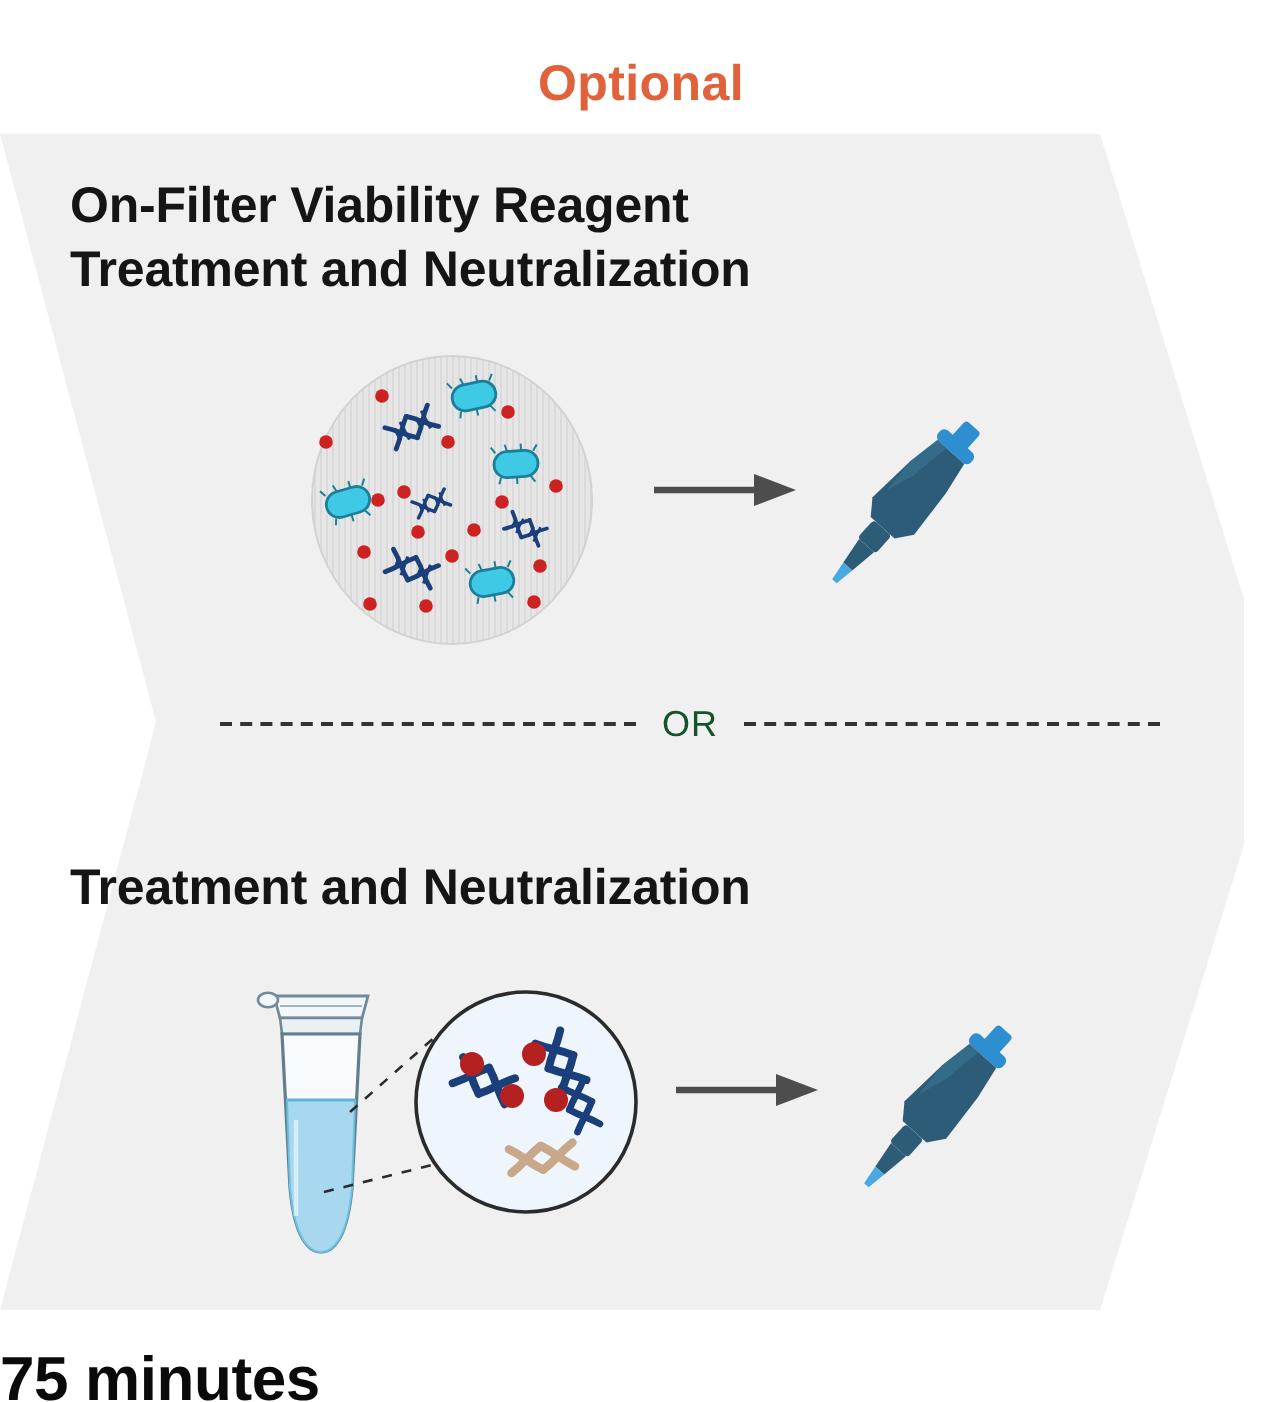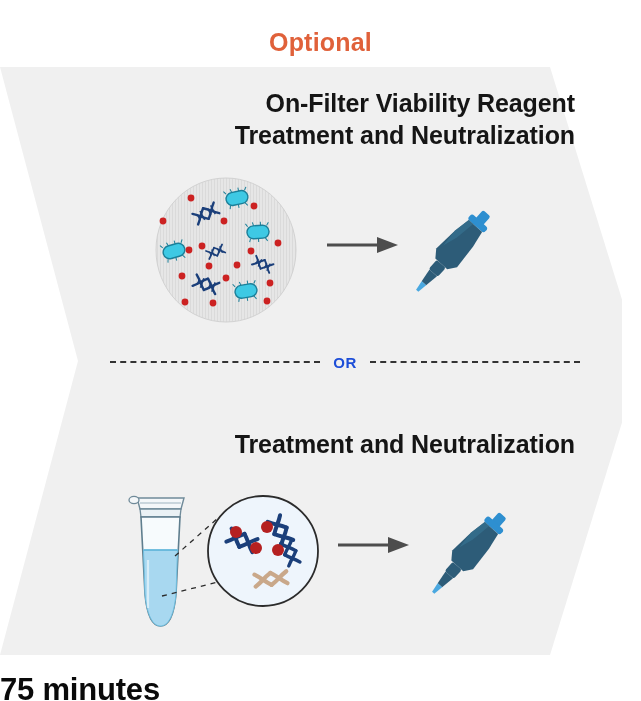--- a/index.html
+++ b/index.html
@@ -42,21 +42,21 @@
   }
   #chevron-band svg { display: block; }
 
   
   .section-title {
     position: absolute;
     font-size: 25px;
     font-weight: bold;
     color: #151515;
     line-height: 32px;
-    text-align: right;
+    text-align: left;
     letter-spacing: -0.1px;
   }
   #title-on-filter {
     left: 35px;
     top: 65px;
     width: 540px;
   }
   #title-suspension {
     left: 35px;
     top: 374px;
@@ -73,23 +73,23 @@
     display: flex;
     align-items: center;
     justify-content: center;
   }
   .or-dash {
     flex: 1 1 auto;
     height: 0;
     border-top: 2px dashed #333333;
   }
   #or-text {
-    font-size: 15px;
-    font-weight: bold;
-    color: #1d4ed8;
+    font-size: 18px;
+    font-weight: normal;
+    color: #14532d;
     padding: 0 13px;
     letter-spacing: 0.5px;
   }
 
   
   .illus {
     position: absolute;
   }
   #filter-illus   { left: 148px; top: 152px; width: 160px; height: 156px; }
   #arrow-top      { left: 325px; top: 208px; width: 75px;  height: 30px; }

